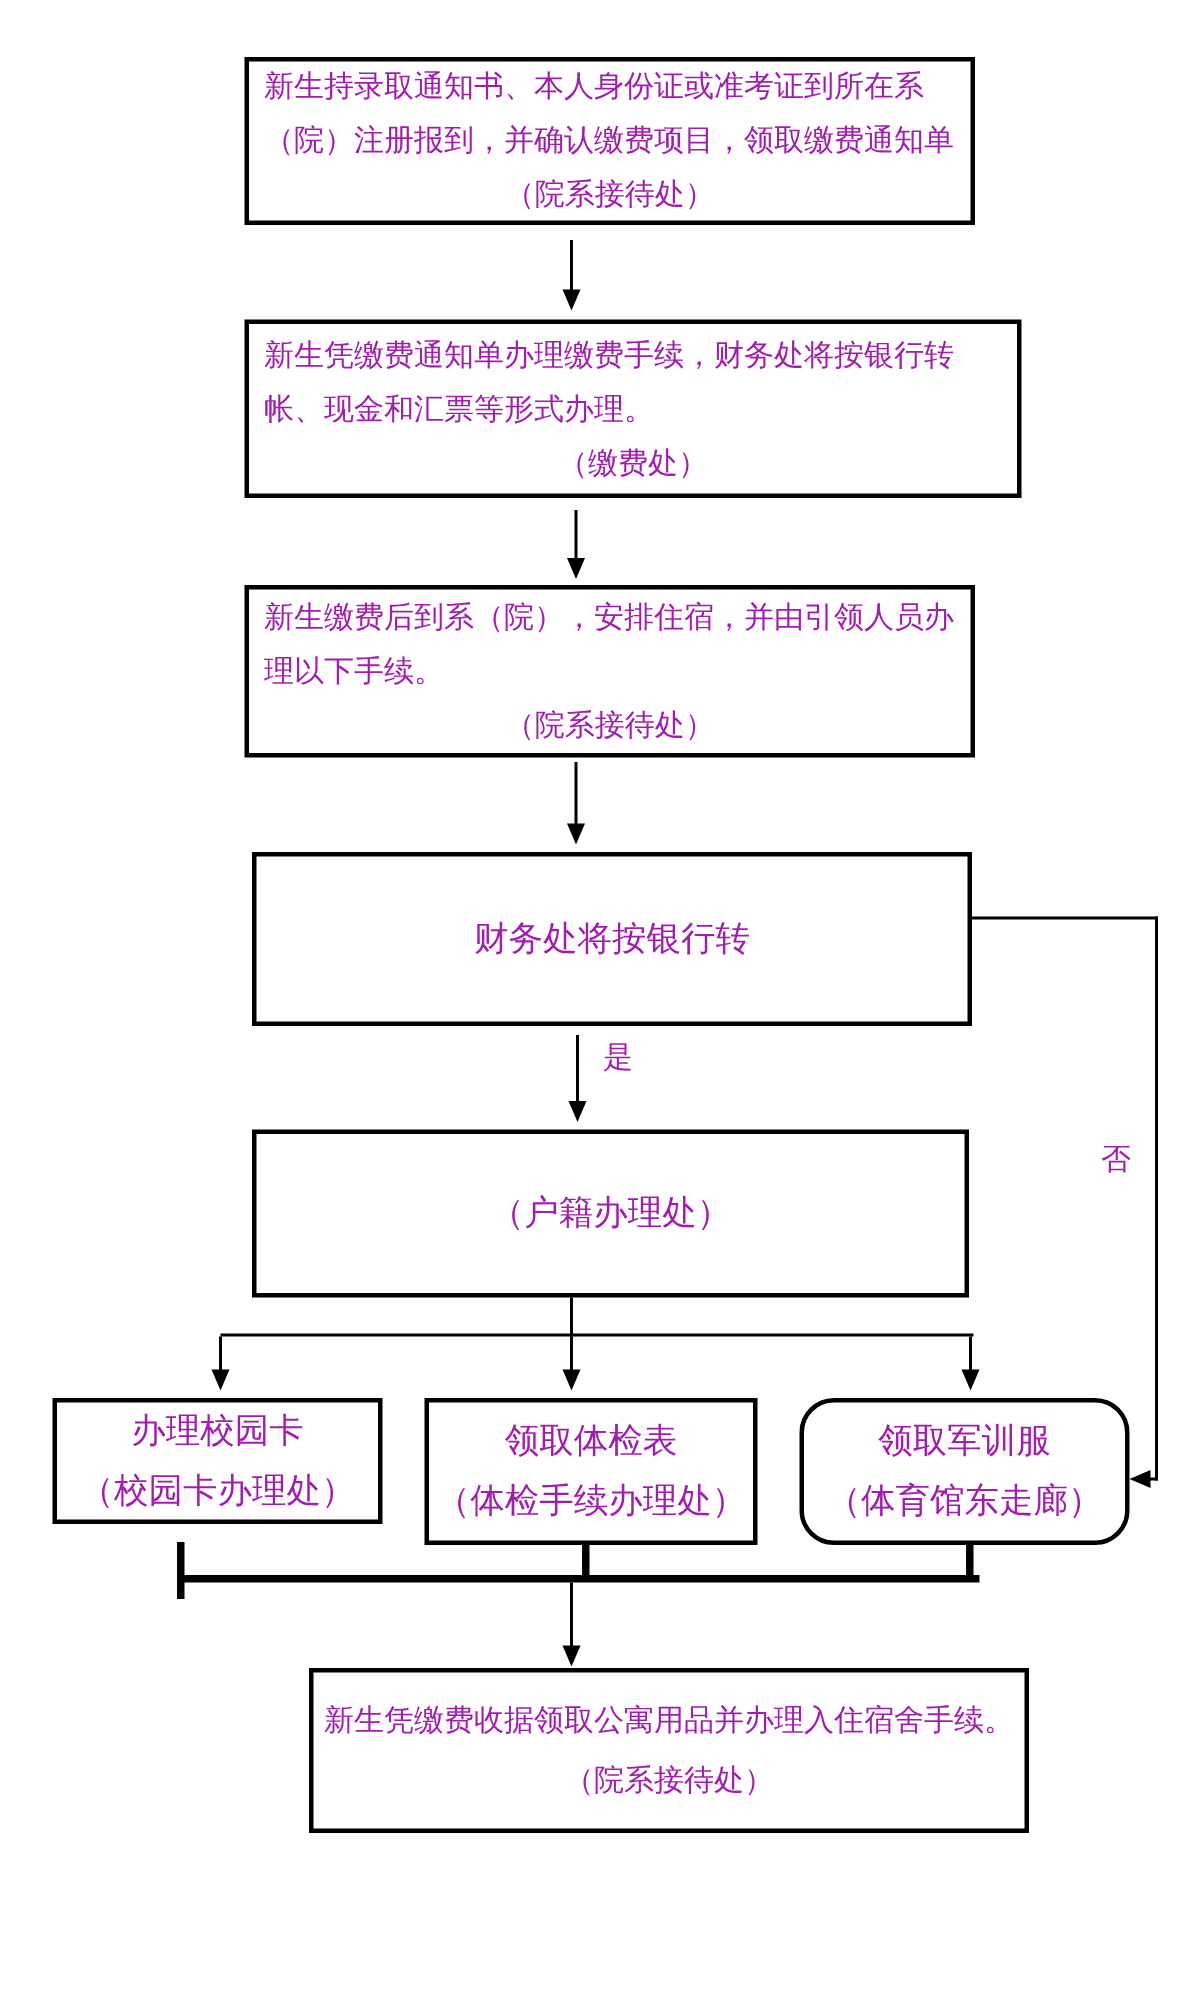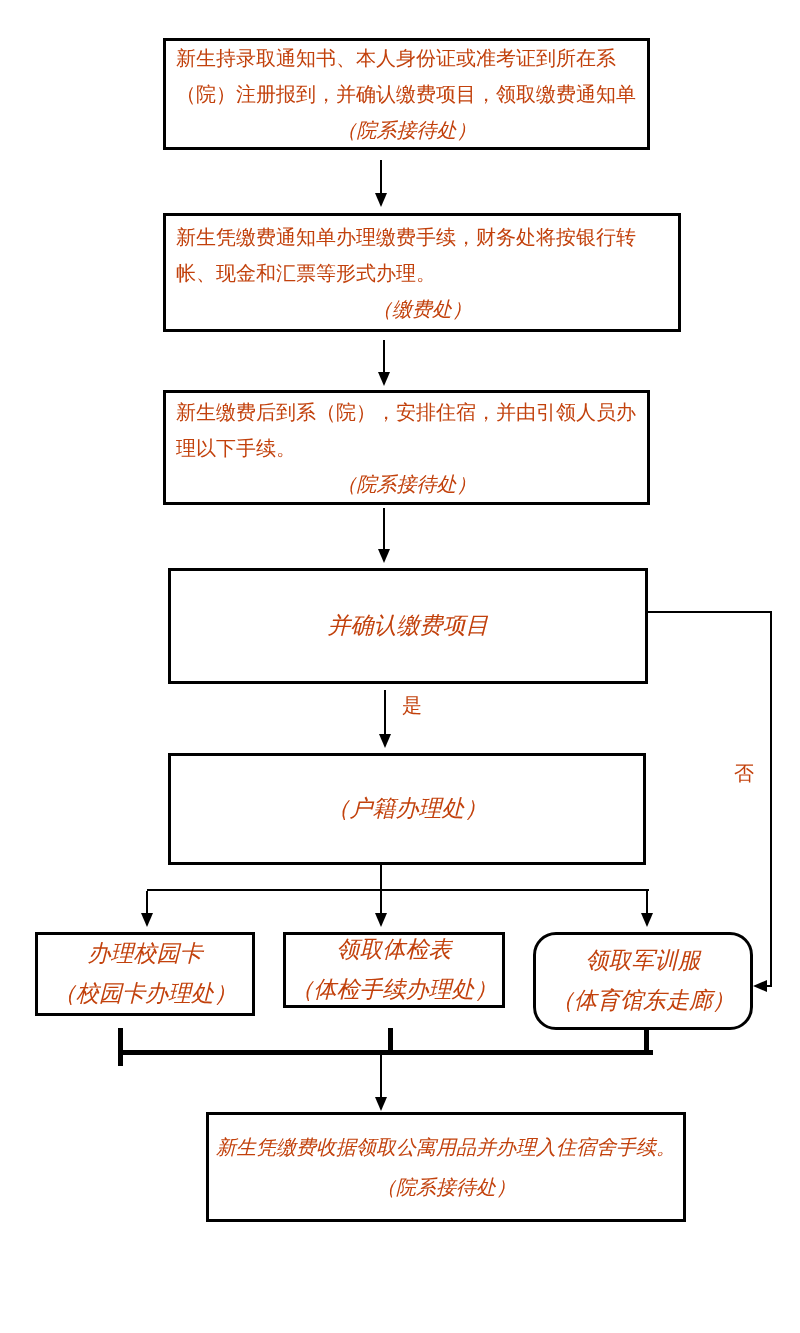--- a/index.html
+++ b/index.html
@@ -2,39 +2,39 @@
 <html><head>
 <meta charset="utf-8">
 <style>
   html, body { margin: 0; padding: 0; background: #ffffff; }
   .canvas {
     position: relative;
     width: 800px;
     height: 1333px;
     background: #ffffff;
     font-family: "Liberation Serif", "DejaVu Serif", serif;
-    color: #c2410c;
+    color: #a21caf;
     overflow: hidden;
   }
   .fbox {
     position: absolute;
     box-sizing: border-box;
     border: 3px solid #000;
     background: #fff;
     display: flex;
     flex-direction: column;
     justify-content: center;
     overflow: hidden;
   }
   .fbox .ln { width: 100%; box-sizing: border-box; }
   .big  { font-size: 20px; line-height: 36px; padding: 0 4px; }
   .mid  { font-size: 23px; line-height: 40px; }
   .sml  { font-size: 23px; line-height: 40px; }
   .lft { text-align: left; padding-left: 6px; }
-  .ctr { text-align: center; font-style: italic; }
+  .ctr { text-align: center; }
   .vline, .hline { position: absolute; background: #000; }
   .vline { width: 2px; }
   .hline { height: 2px; }
   .vthick { position: absolute; background: #000; width: 5px; }
   .hthick { position: absolute; background: #000; height: 5px; }
   .head-down {
     position: absolute; width: 0; height: 0;
     border-left: 6px solid transparent;
     border-right: 6px solid transparent;
     border-top: 14px solid #000;
@@ -77,21 +77,21 @@
   <div class="fbox big" style="left:163px; top:390px; width:487px; height:115px;">
     <div class="ln lft">新生缴费后到系（院），安排住宿，并由引领人员办</div>
     <div class="ln lft">理以下手续。</div>
     <div class="ln ctr">（院系接待处）</div>
   </div>
 
   <div class="vline" style="left:383px; top:508px; height:42px;"></div>
   <div class="head-down" style="left:378px; top:549px;"></div>
 
   <div class="fbox mid" style="left:168px; top:568px; width:480px; height:116px;">
-    <div class="ln ctr">并确认缴费项目</div>
+    <div class="ln ctr">财务处将按银行转</div>
   </div>
 
   <div class="vline" style="left:384px; top:690px; height:45px;"></div>
   <div class="head-down" style="left:379px; top:734px;"></div>
   <div class="branch-label" style="left:402px; top:694px;">是</div>
 
   <div class="hline" style="left:648px; top:611px; width:124px;"></div>
   <div class="vline" style="left:770px; top:611px; height:376px;"></div>
   <div class="hline" style="left:757px; top:985px; width:15px;"></div>
   <div class="head-left" style="left:753px; top:980px;"></div>
@@ -111,21 +111,21 @@
   <div class="head-down" style="left:375px; top:913px;"></div>
 
   <div class="vline" style="left:646px; top:891px; height:23px;"></div>
   <div class="head-down" style="left:641px; top:913px;"></div>
 
   <div class="fbox sml" style="left:35px; top:932px; width:220px; height:84px;">
     <div class="ln ctr">办理校园卡</div>
     <div class="ln ctr">（校园卡办理处）</div>
   </div>
 
-  <div class="fbox sml" style="left:283px; top:932px; width:222px; height:76px;">
+  <div class="fbox sml" style="left:283px; top:932px; width:222px; height:98px;">
     <div class="ln ctr">领取体检表</div>
     <div class="ln ctr">（体检手续办理处）</div>
   </div>
 
   <div class="fbox sml" style="left:533px; top:932px; width:220px; height:98px;border-radius:23px;">
     <div class="ln ctr">领取军训服</div>
     <div class="ln ctr">（体育馆东走廊）</div>
   </div>
 
   <div class="vthick" style="left:118px; top:1028px; height:38px;"></div>

